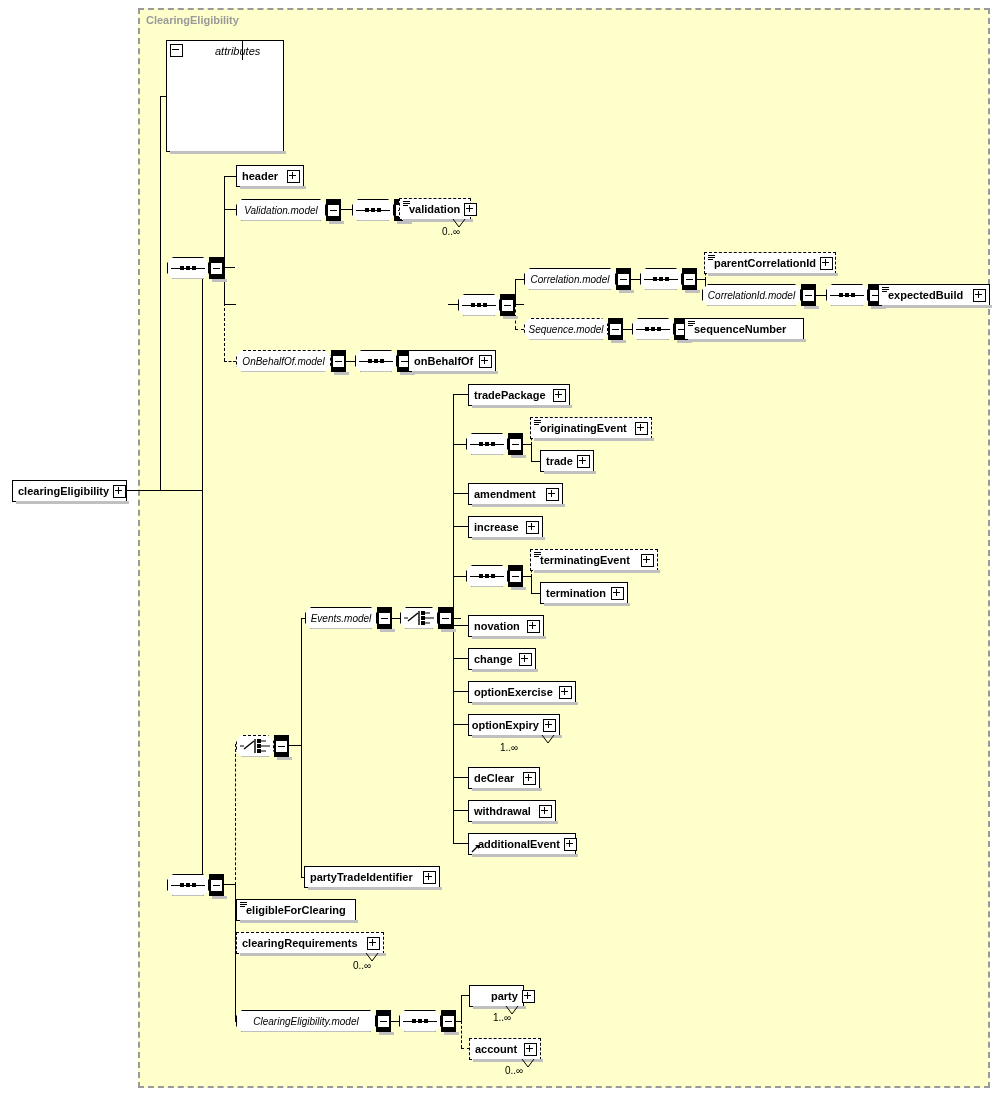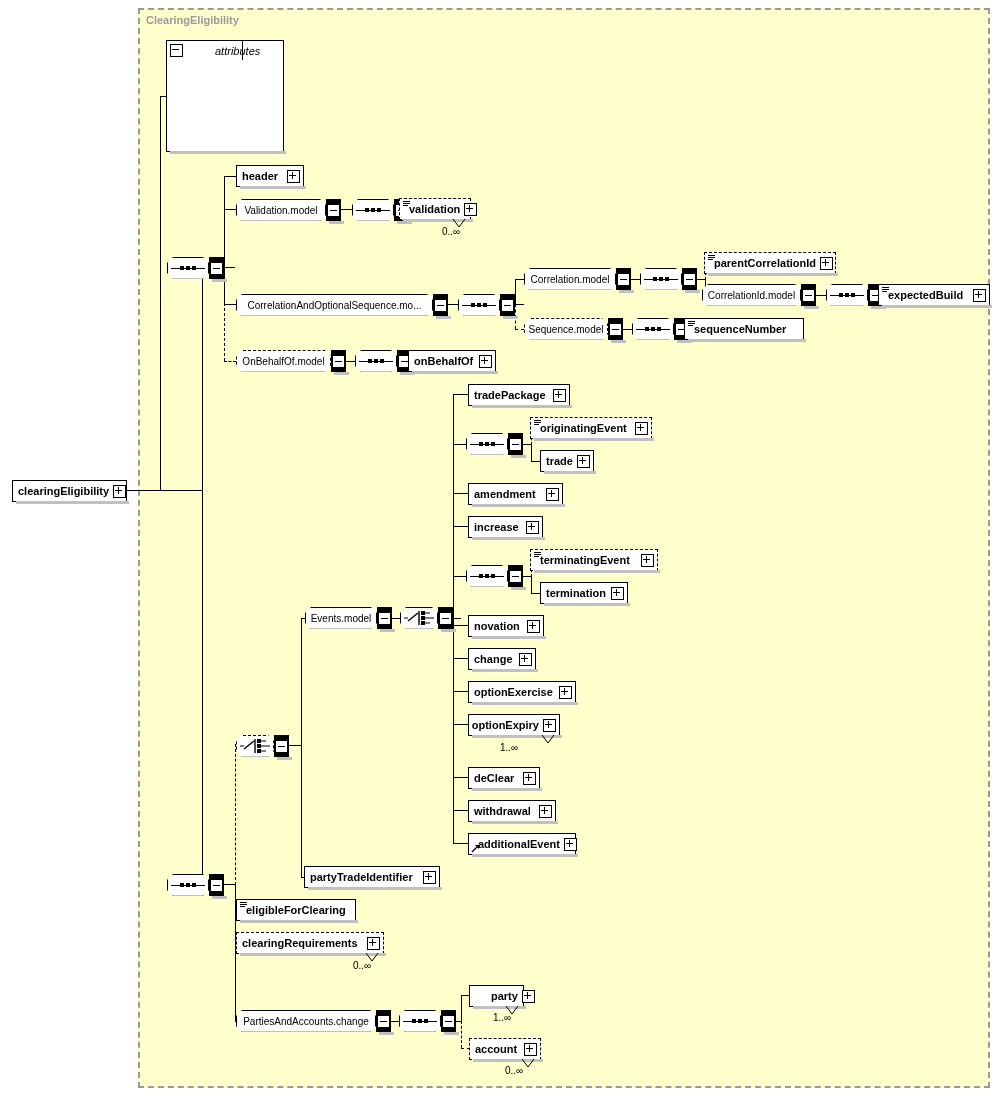--- a/index.html
+++ b/index.html
@@ -90,20 +90,21 @@
   }
   .amark svg{display:block;}
 
   
   .grp{
     position:absolute;
     height:22px;
     display:flex;
     align-items:center;
     z-index:4;
+    font-style:italic;
   }
   .grp .cell{
     position:relative;
     background:#ffffff;
     border:1px solid #000;
     height:22px;
     box-sizing:border-box;
     display:flex;align-items:center;justify-content:center;
     font-size:10px;font-weight:normal;color:#000;
     white-space:nowrap;
@@ -298,28 +299,20 @@
       </span>
     <span class="lbl">validation</span>
     <span class="plus"></span>
   </div>
   <svg class="card-tail" style="left:452px;top:219px;" width="14" height="10">
       <path d="M1 0 L7 8 L13 0" fill="none" stroke="#000" stroke-width="1"></path>
     </svg>
   <div class="occ" style="left:442px;top:226px;">0..∞</div>
 
   <div class="ln lnh" style="left:224px;top:304px;width:12px;"></div>
-  <div class="grp" style="left:236px;top:294px;">
-    <div class="cell oct" style="width:197px;">
-      <span>CorrelationAndOptionalSequence.mo...</span>
-    </div>
-    <div class="minus-wrap">
-        <span class="minus"></span>
-      </div>
-  </div>
   <div class="ln lnh" style="left:448px;top:304px;width:10px;"></div>
   <div class="grp" style="left:458px;top:294px;">
     <div class="cell oct" style="width:42px;">
       <span class="seqicon">
         <span class="bar"></span>
           <span class="d d1"></span>
           <span class="d d2"></span>
           <span class="d d3"></span>
       </span>
     </div>
@@ -698,21 +691,21 @@
     <span class="plus"></span>
   </div>
   <svg class="card-tail" style="left:365px;top:953px;" width="14" height="10">
       <path d="M1 0 L7 8 L13 0" fill="none" stroke="#000" stroke-width="1"></path>
     </svg>
   <div class="occ" style="left:353px;top:960px;">0..∞</div>
 
   <div class="ln lnh" style="left:235px;top:1021px;width:6px;"></div>
   <div class="grp" style="left:236px;top:1010px;">
     <div class="cell oct" style="width:140px;">
-      <span>PartiesAndAccounts.change</span>
+      <span>ClearingEligibility.model</span>
     </div>
     <div class="minus-wrap">
         <span class="minus"></span>
       </div>
   </div>
   <div class="ln lnh" style="left:391px;top:1021px;width:9px;"></div>
   <div class="grp" style="left:399px;top:1010px;">
     <div class="cell oct" style="width:42px;">
       <span class="seqicon">
         <span class="bar"></span>

